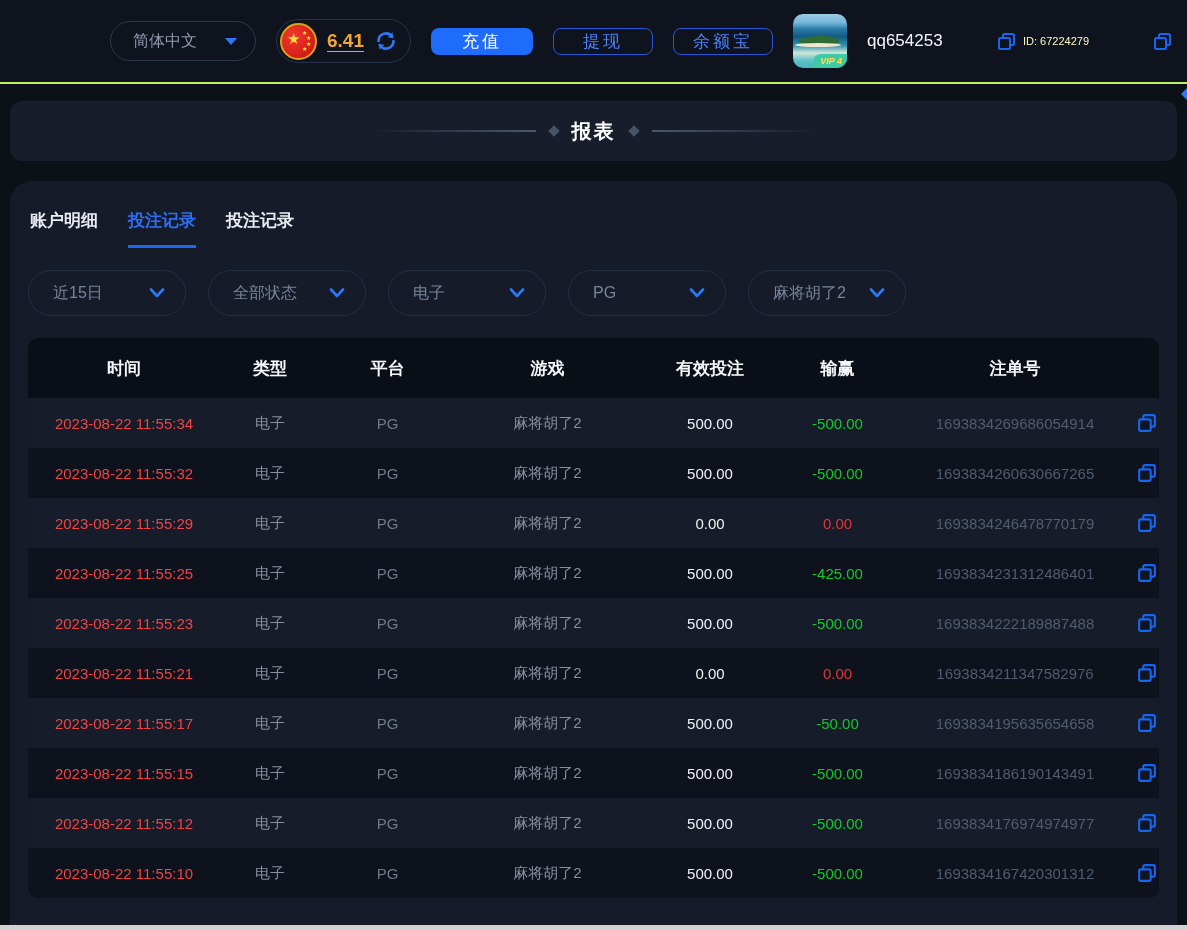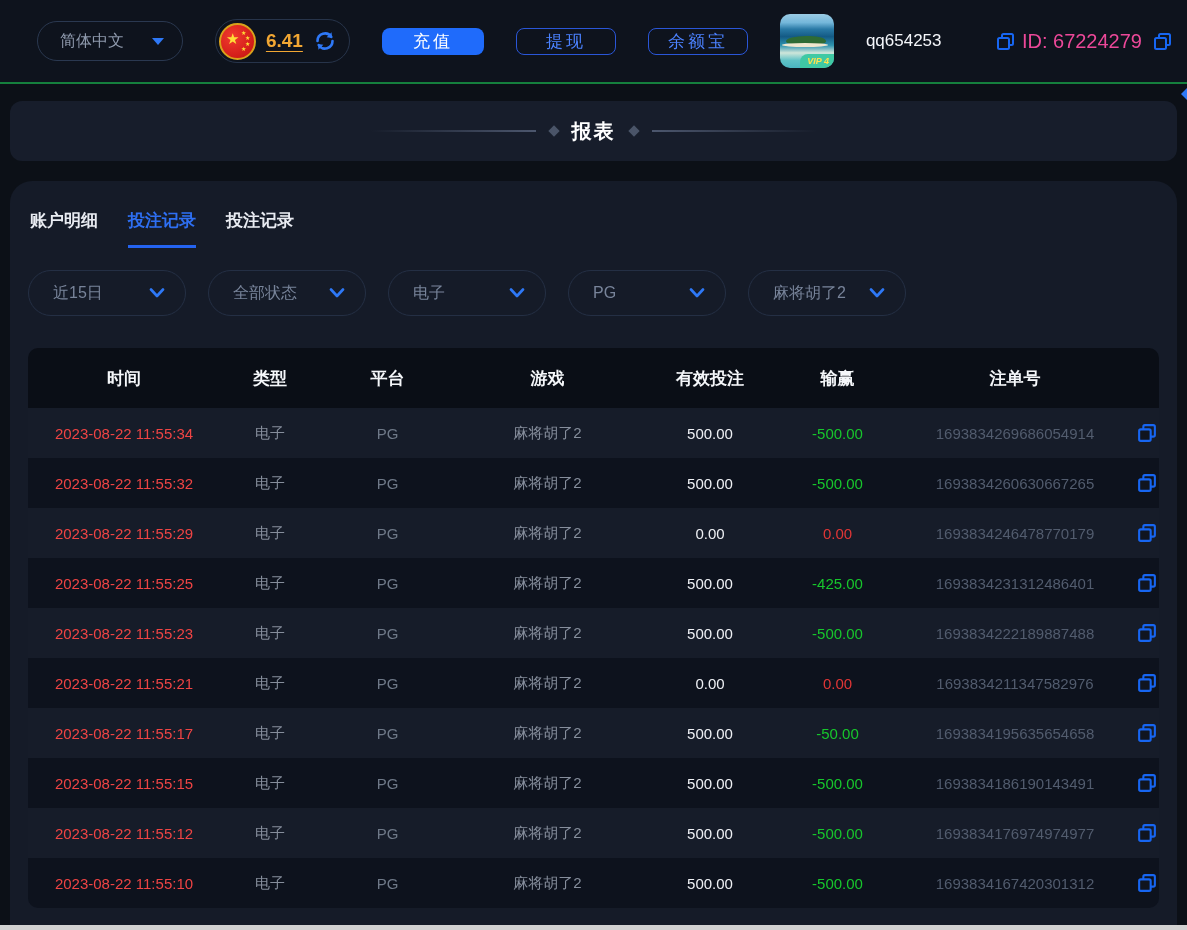--- a/index.html
+++ b/index.html
@@ -7,23 +7,23 @@
   body {
     background:#0c1017;
     font-family:"Liberation Sans","DejaVu Sans",sans-serif;
     color:#e8ebf1;
     position:relative;
   }
 
   
   .topbar {
     height:84px; background:#0e131d;
-    border-bottom:2px solid #15803d;
+    border-bottom:2px solid #bef264;
     display:flex; align-items:center; justify-content:flex-end;
-    gap:32px; padding-right:10px; position:relative;
+    gap:20px; padding-right:10px; position:relative;
   }
   .lang-select {
     width:146px; height:40px; border:1px solid #2a3850; border-radius:20px;
     display:flex; align-items:center; justify-content:space-between;
     padding:0 18px 0 22px; color:#8e99ac; font-size:16px; cursor:pointer;
   }
   .caret-down {
     width:0; height:0; border-left:6px solid transparent; border-right:6px solid transparent;
     border-top:7px solid #2e78f6;
   }
@@ -66,21 +66,21 @@
     background:#efe7cf; border-radius:50%;
   }
   .vip-badge {
     position:absolute; right:0; bottom:0; background:#3fc9a4; color:#ffe14f;
     font-size:9px; font-weight:bold; font-style:italic; padding:2px 5px 2px 7px;
     border-radius:8px 0 0 0;
   }
   .user-meta { display:flex; gap:6px; padding-right:4px; }
   .user-line { display:flex; align-items:center; gap:10px; justify-content:space-between; min-width:150px; }
   .username { color:#f4f6fa; font-size:17px; }
-  .user-id  { color:#ec4899; font-size:20px; }
+  .user-id  { color:#fef9c3; font-size:11px; }
   .copy-icon { display:flex; cursor:pointer; }
 
   .edge-arrow {
     position:absolute; right:0; top:88px; width:0; height:0; cursor:pointer;
     border-top:6px solid transparent; border-bottom:6px solid transparent;
     border-right:6px solid #2e78f6;
   }
 
   
   .title-panel {
@@ -107,21 +107,21 @@
 
   .filters { display:flex; gap:22px; margin-top:22px; }
   .filter-pill {
     width:158px; height:46px; border:1px solid #242f44; border-radius:23px;
     display:flex; align-items:center; justify-content:space-between;
     padding:0 20px 0 24px; cursor:pointer;
   }
   .filter-pill .label { color:#78849a; font-size:16px; }
 
   
-  .table { margin-top:32px; border-radius:10px; overflow:hidden; }
+  .table { margin-top:22px; border-radius:10px; overflow:hidden; }
   .trow, .thead-row {
     display:grid;
     grid-template-columns:192px 100px 135px 185px 140px 115px 240px 24px;
     align-items:center;
   }
   .thead-row { height:60px; background:#0a0e16; }
   .thead-row .hcell { text-align:center; font-size:17px; font-weight:bold; color:#f5f7fa; }
   .trow { height:50px; font-size:15px; }
   .trow.odd  { background:#161c29; }
   .trow.even { background:#0d121d; }

